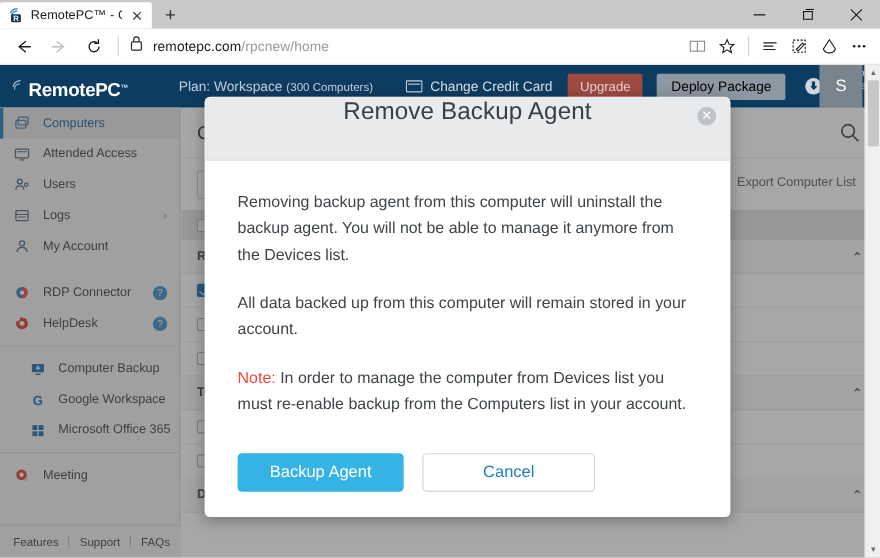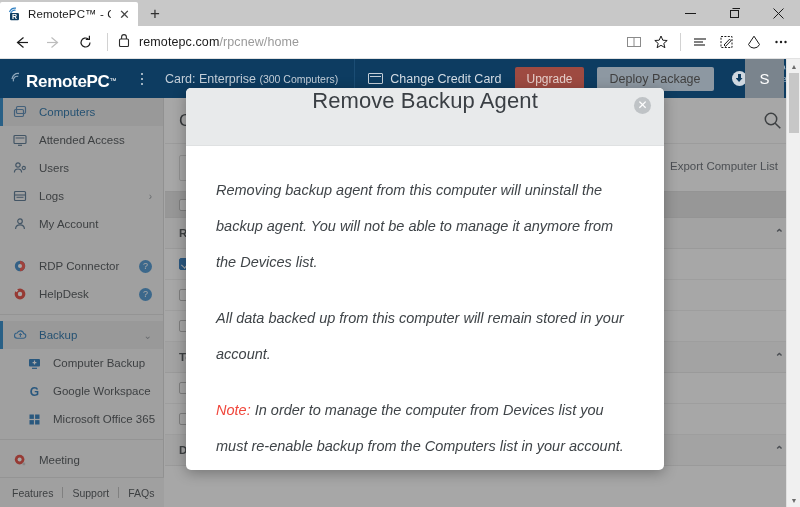--- a/index.html
+++ b/index.html
@@ -75,21 +75,21 @@
   .hdr-sep { width:1px; height:39px; background:#1b4d74; margin-left:16px; }
   .ccard { display:flex; align-items:center; gap:7px; color:#d5dee6; font-size:12.5px;
            margin-left:14px; white-space:nowrap; cursor:pointer; }
   .ccard .cc-icon { width:15px; height:11px; border:1.3px solid #c3ced8; border-radius:1px; position:relative;}
   .ccard .cc-icon::after{content:"";position:absolute;left:1px;right:1px;top:2px;height:1.3px;background:#c3ced8;}
   .upgrade {
     margin-left:14px; background:#9e4a41; color:#e7cfcb; font-size:12px;
     padding:5px 11px; border-radius:2px; cursor:pointer; white-space:nowrap;
   }
   .deploy {
-    margin-left:13px; background:#8d98a2; color:#404040; font-size:12.5px;
+    margin-left:13px; background:#8d98a2; color:#000000; font-size:12.5px;
     padding:5px 13px; border-radius:2px; cursor:pointer; white-space:nowrap;
   }
   .download { display:flex; align-items:center; gap:7px; margin-left:18px; cursor:pointer; }
   .dl-circle { width:15px;height:15px;border-radius:50%;background:#cfd8e0; position:relative; flex:0 0 15px;}
   .dl-circle::after{ content:"";position:absolute;left:6px;top:3px;width:3px;height:5px;background:#0d3c61;}
   .dl-circle::before{ content:"";position:absolute;left:4px;top:7px;width:7px;height:4px;
      background:#0d3c61; clip-path:polygon(0 0,100% 0,50% 100%); }
   .dl-text { font-size:9.5px; color:#b9c6d1; line-height:1.25; }
   .avatar {
     position:absolute; right:16px; top:0; width:39px; height:39px;
@@ -188,21 +188,21 @@
     height:58px; background:#e8eaeb; display:flex; justify-content:center;
     position:relative; border-bottom:1px solid #dfe1e2;
   }
   .modal-title { font-size:22px; color:#3a3f44; font-weight:400; letter-spacing:.1px; }
   .modal-close {
     position:absolute; right:13px; top:9px; width:17px; height:17px; border-radius:50%;
     background:#bfc3c6; color:#ffffff; font-size:12px; line-height:17px; text-align:center;
     cursor:pointer; font-family:"Liberation Sans", sans-serif;
   }
   .modal-body { padding:26px 30px 0 30px; }
-  .mp { font-size:14.5px; color:#3f4448; line-height:36px; margin-bottom:20px;font-style:italic; }
+  .mp { font-size:14.5px; color:#3f4448; line-height:24px; margin-bottom:20px; }
   .mp.note .nlabel { color:#f0473c; }
   .modal-actions { display:flex; gap:17px; padding:12px 30px 0 30px; }
   .btn-primary {
     background:#34b3e4; color:#ffffff; font-size:15px; border:none; border-radius:4px;
     padding:0 26px; height:35px; cursor:pointer; font-family:"Liberation Sans", sans-serif;
     min-width:151px;
   }
   .btn-secondary {
     background:#ffffff; color:#1f7bbf; font-size:15px; border:1px solid #cfd4d8; border-radius:4px;
     padding:0 26px; height:35px; cursor:pointer; font-family:"Liberation Sans", sans-serif;
@@ -331,21 +331,21 @@
         </span>
         <span class="brand-text">RemotePC</span>
         <span class="brand-tm">™</span>
       </div>
       <div class="hamburger">
           <i></i>
           <i></i>
           <i></i>
         </div>
       <div class="plan">
-        <span>Card: Enterprise</span>
+        <span>Plan: Workspace</span>
         <small>(300 Computers)</small>
       </div>
       <div class="hdr-sep"></div>
       <div class="ccard">
         <span class="cc-icon"></span>
         <span>Change Credit Card</span>
       </div>
       <div class="upgrade">Upgrade</div>
       <div class="deploy">Deploy Package</div>
       <div class="download">
@@ -431,30 +431,20 @@
                 <circle cx="7" cy="7" r="2.2" fill="#ffffff"></circle>
                 <rect x="2.2" y="2.2" width="2.6" height="2.6" fill="#ffffff" transform="rotate(45 3.5 3.5)"></rect>
               </svg>
           </span>
           <span class="si-label">HelpDesk</span>
           <span class="help-dot">?</span>
         </div>
 
         <div class="side-div"></div>
 
-        <div class="side-item active">
-          <span class="si-icon">
-            <svg width="15" height="14" viewBox="0 0 15 14">
-                <path d="M4 10.2 a2.6 2.6 0 0 1 .2-5.2 a3.4 3.4 0 0 1 6.5 .6 a2.3 2.3 0 0 1 -.4 4.6 Z" fill="none" stroke="#2f7fc1" stroke-width="1.1"></path>
-                <path d="M7.4 9 V5.6 M5.9 7 L7.4 5.4 L8.9 7" stroke="#2f7fc1" stroke-width="1" fill="none"></path>
-              </svg>
-          </span>
-          <span class="si-label">Backup</span>
-          <span class="si-arrow">⌄</span>
-        </div>
         <div class="side-item side-sub">
           <span class="si-icon">
             <svg width="13" height="13" viewBox="0 0 13 13">
                 <rect x="1" y="2" width="11" height="7.5" rx="1" fill="#1b6fb5"></rect>
                 <line x1="4" y1="11.3" x2="9" y2="11.3" stroke="#1b6fb5" stroke-width="1.2"></line>
                 <path d="M6.5 3.6 V7.6 M4.6 5.6 H8.4" stroke="#ffffff" stroke-width="1.2"></path>
               </svg>
           </span>
           <span class="si-label">Computer Backup</span>
         </div>

